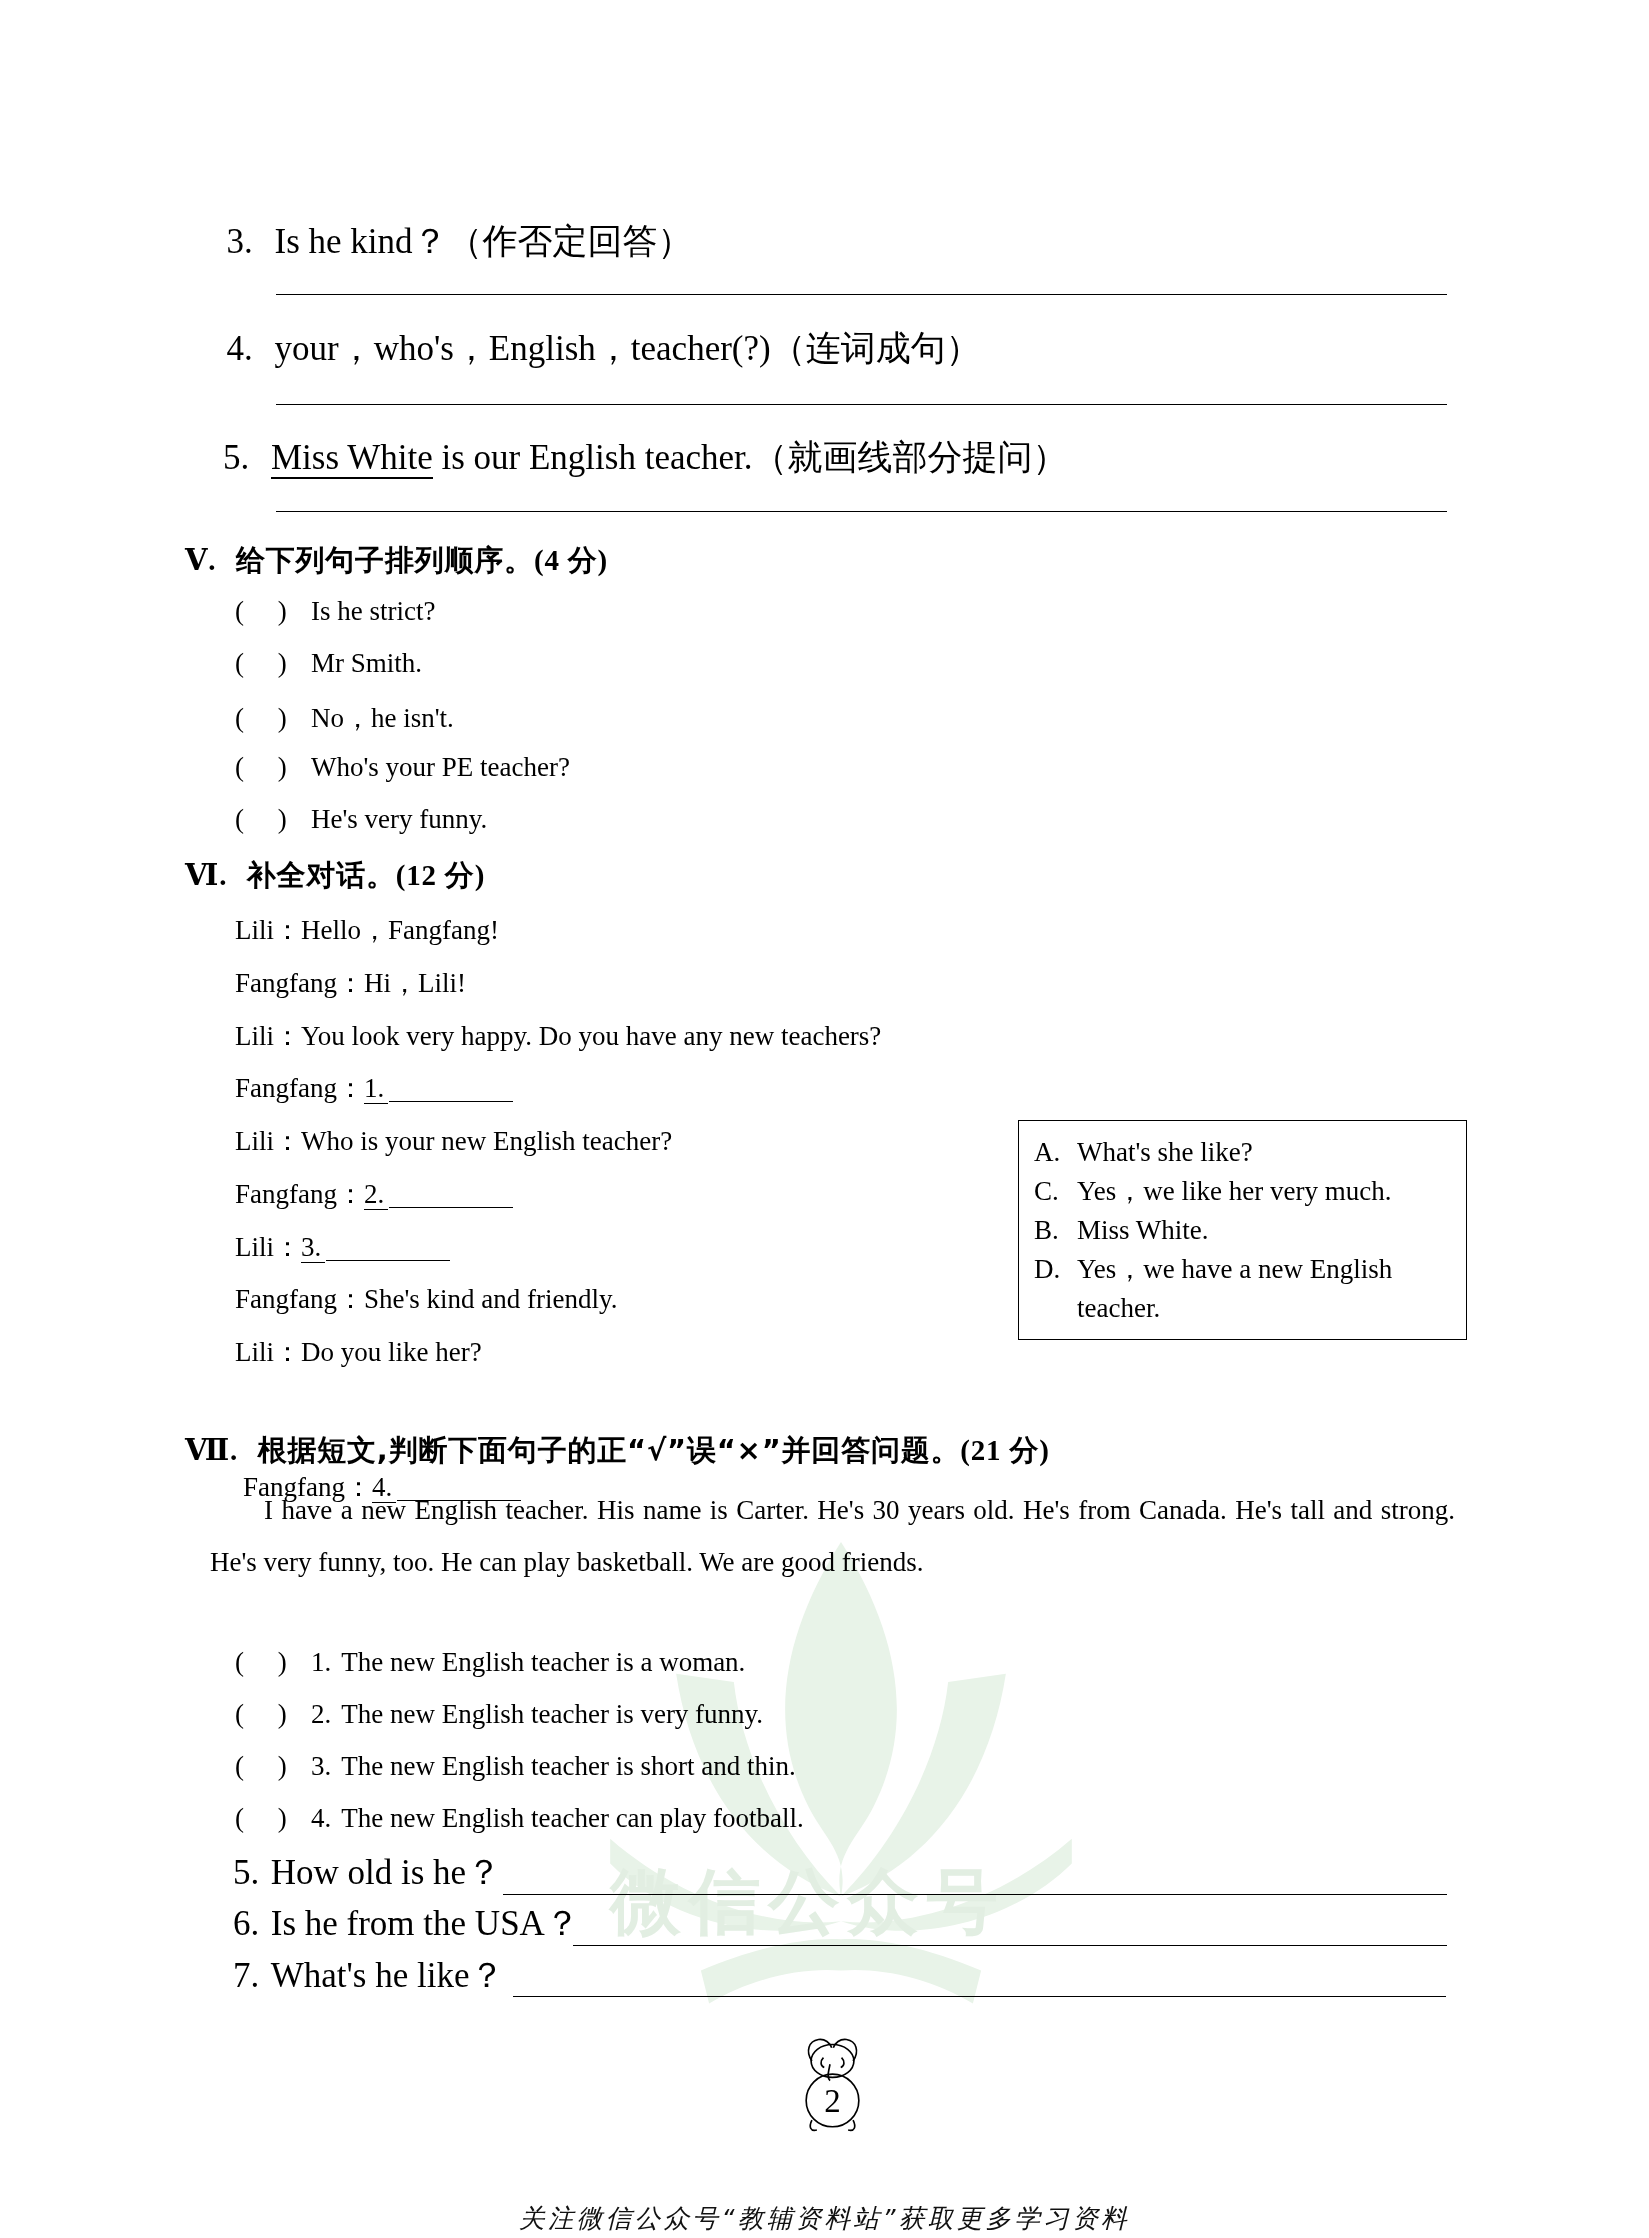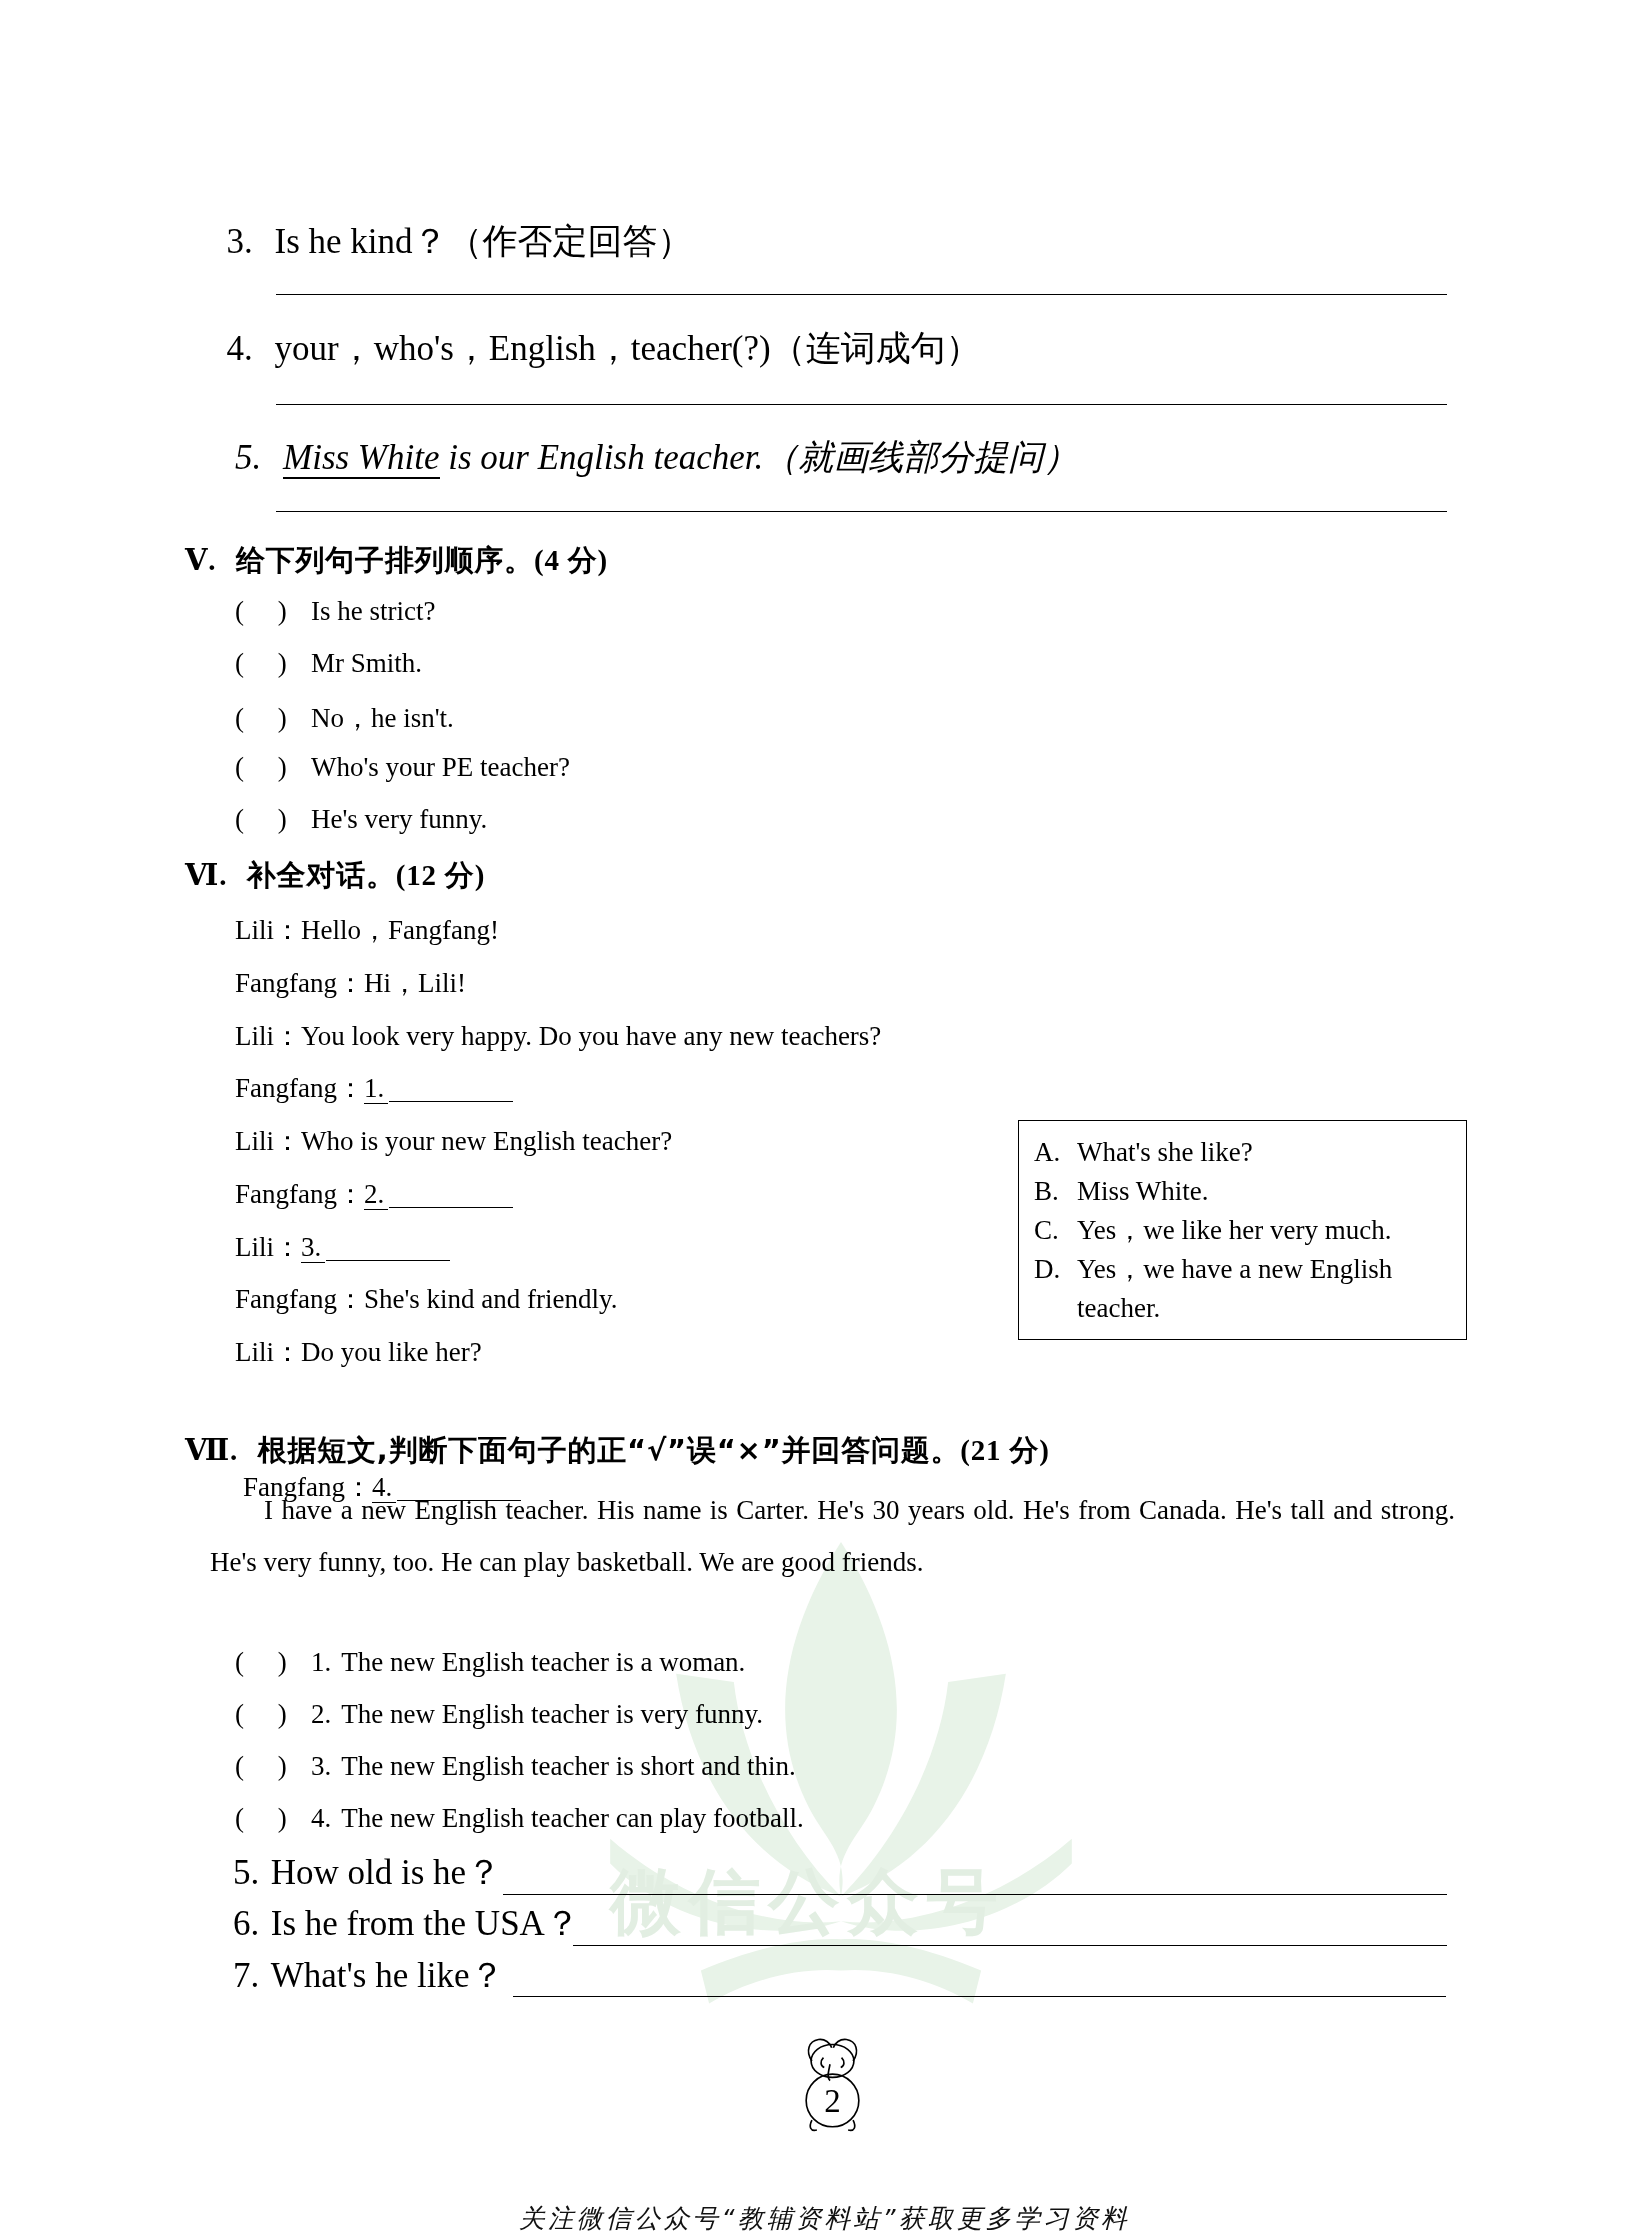--- a/index.html
+++ b/index.html
@@ -223,21 +223,21 @@
       <span style="display:inline-block;width:13px;"></span><span>Is he kind？</span><span class="cn">（作否定回答）</span>
     </div>
     <div class="rule" style="left:66px; top:294px; width:1171px;"></div>
 
     <div class="qline en" style="left:16.5px; top:330px;">
       <span>4.</span>
       <span style="display:inline-block;width:13px;"></span><span>your，who's，English，teacher(?)</span><span class="cn">（连词成句）</span>
     </div>
     <div class="rule" style="left:66px; top:404px; width:1171px;"></div>
 
-    <div class="qline en" style="left:25px; top:439px;font-style:italic;">
+    <div class="qline en" style="left:13px; top:439px;">
       <span>5.</span>
       <span style="display:inline-block;width:13px;"></span><span style="border-bottom:2.5px solid #000;">Miss White</span><span> is our English teacher.</span><span class="cn">（就画线部分提问）</span>
     </div>
     <div class="rule" style="left:66px; top:511px; width:1171px;"></div>
 
     <div class="section-head" style="left:-25px; top:541px;">
       <span class="numeral">Ⅴ.</span>
       <span style="display:inline-block;width:11.5px;"></span><span class="cn-title">给下列句子排列顺序。</span><span class="score">(4 分)</span>
     </div>
 
@@ -328,24 +328,24 @@
     </div>
     <div class="rule" style="left:303px; top:1996px; width:933px;"></div>
 
   </div>
 
   <div id="option-box">
     <div class="opt en">
       <span class="opt-letter">A.</span><span>What's she like?</span>
     </div>
     <div class="opt en">
+      <span class="opt-letter">C.</span><span>Yes，we like her very much.</span>
+    </div>
+    <div class="opt en">
       <span class="opt-letter">B.</span><span>Miss White.</span>
-    </div>
-    <div class="opt en">
-      <span class="opt-letter">C.</span><span>Yes，we like her very much.</span>
     </div>
     <div class="opt en" style="white-space:normal;">
       <span class="opt-letter" style="float:left;">D.</span>
         <span class="opt-cont">Yes，we have a new English teacher.</span>
     </div>
   </div>
 
   <div id="page-badge">
     <svg width="91" height="107" viewBox="0 0 110 130">
       <g fill="none" stroke="#000" stroke-width="2">

